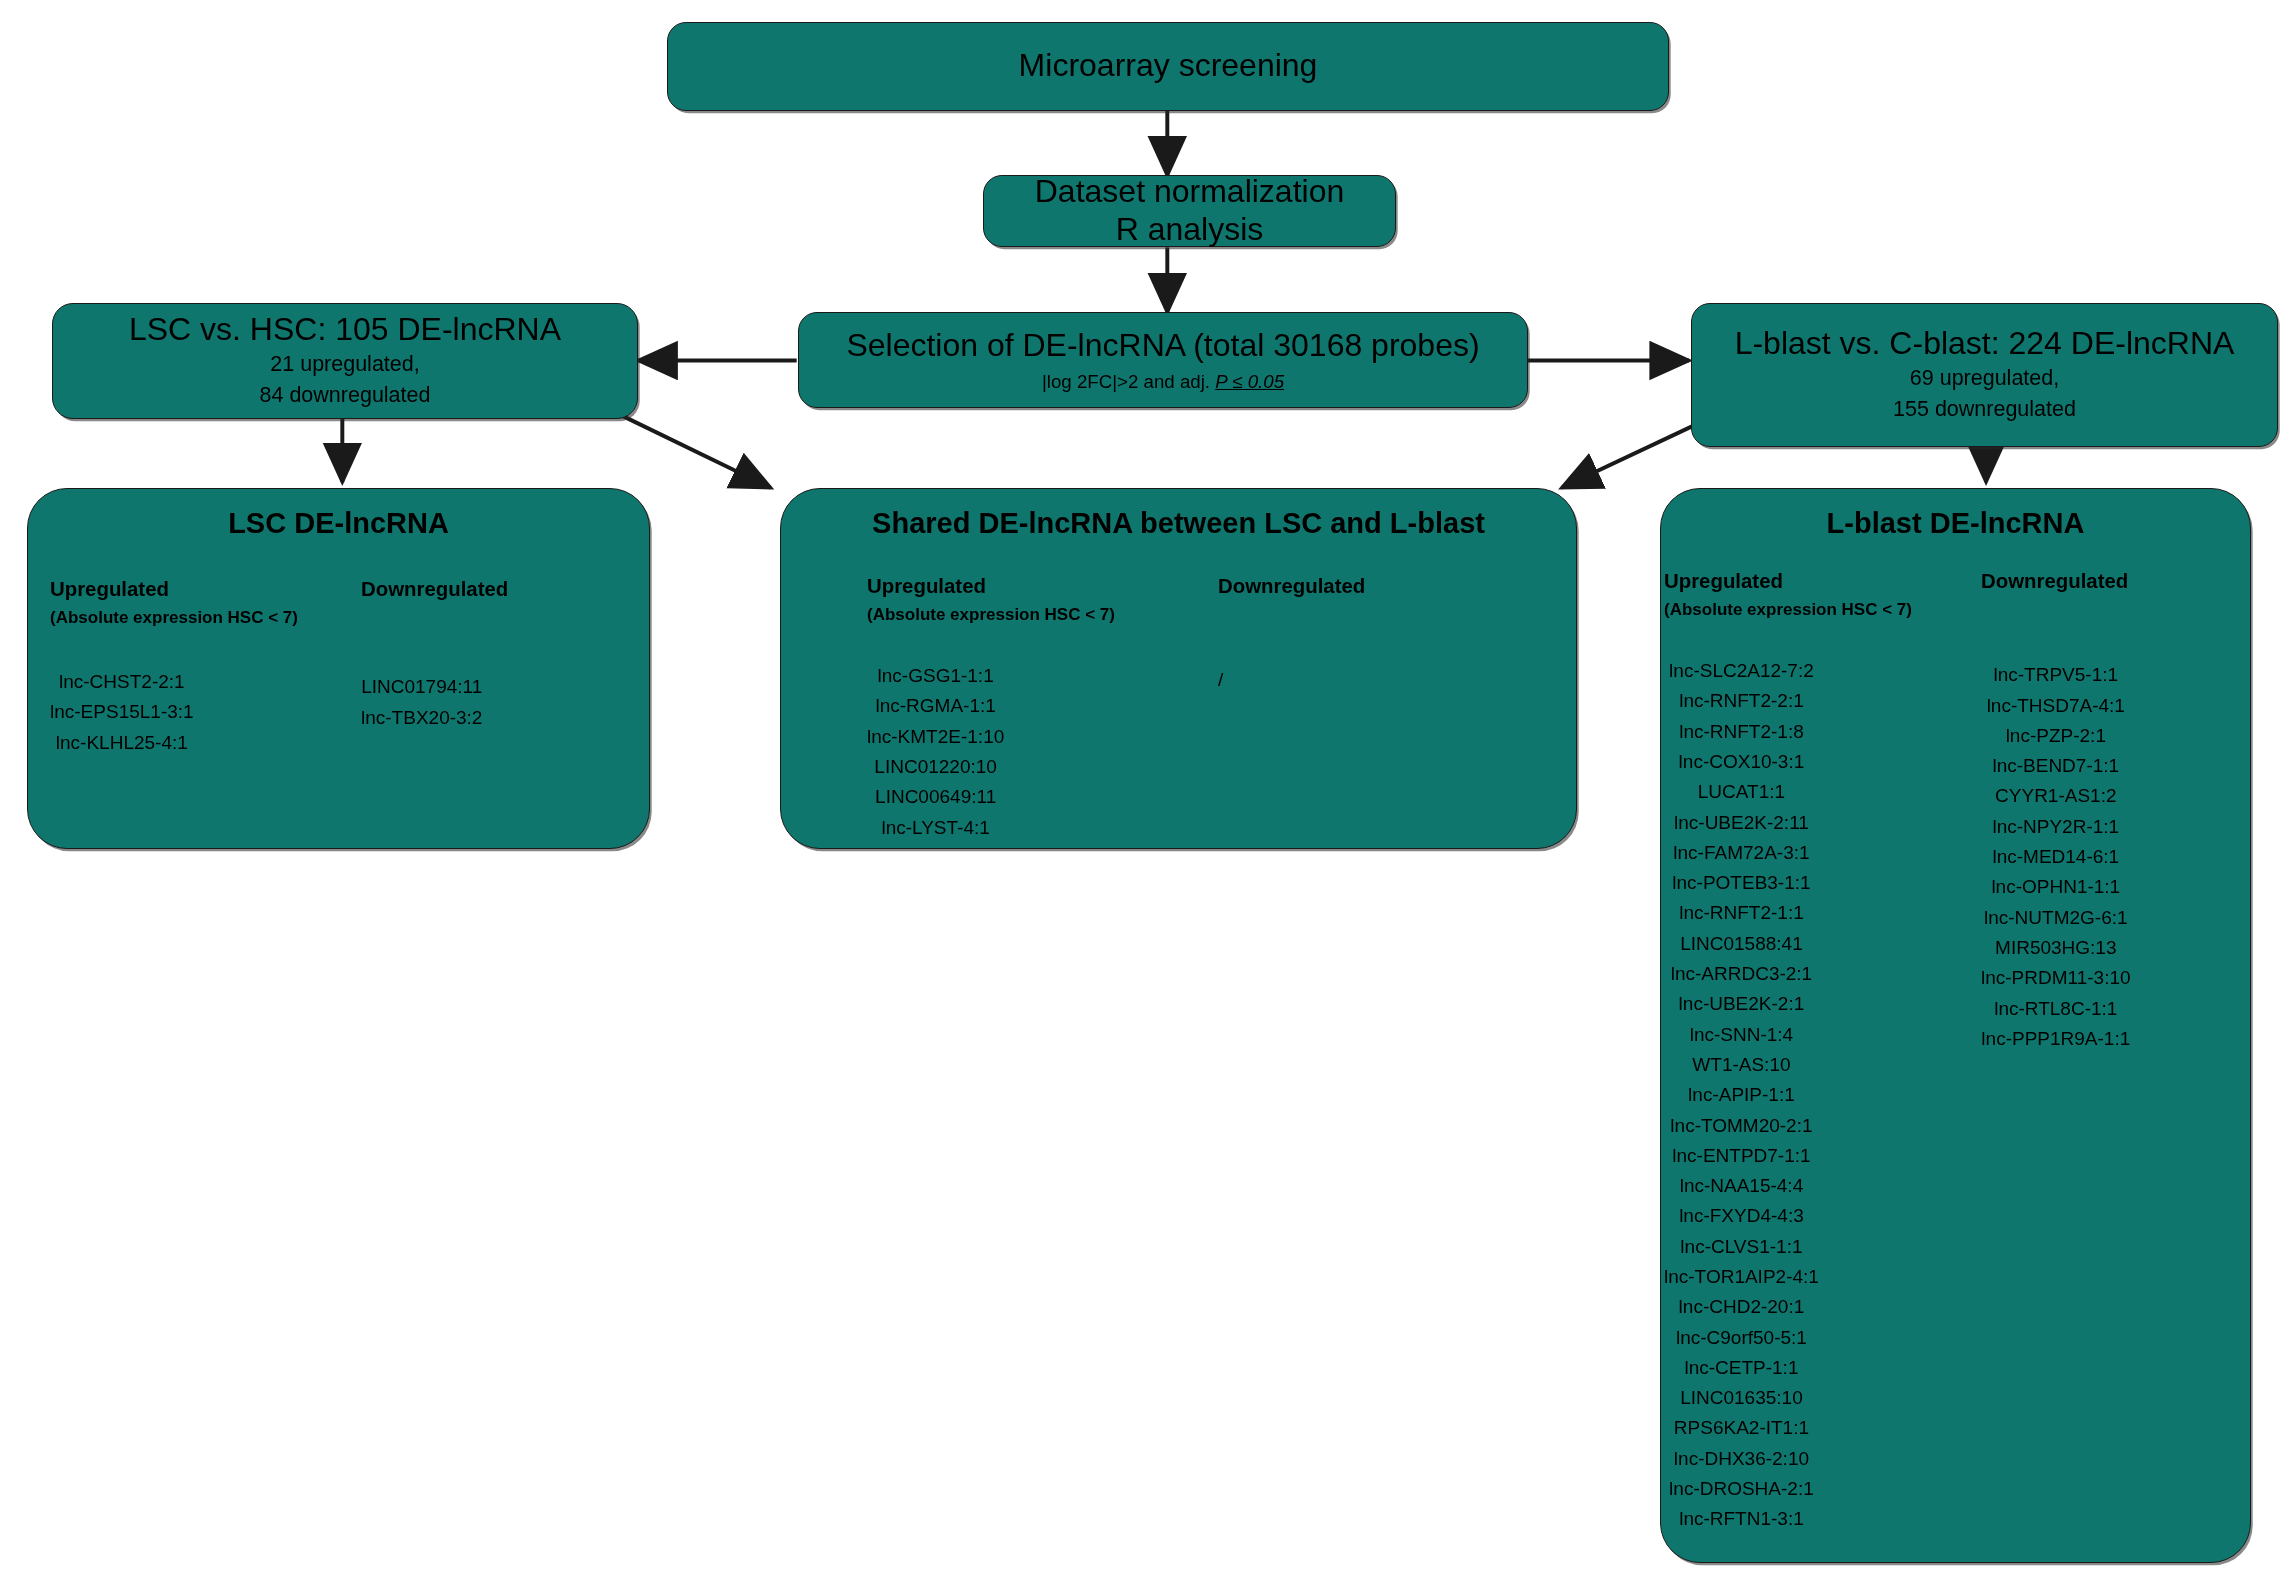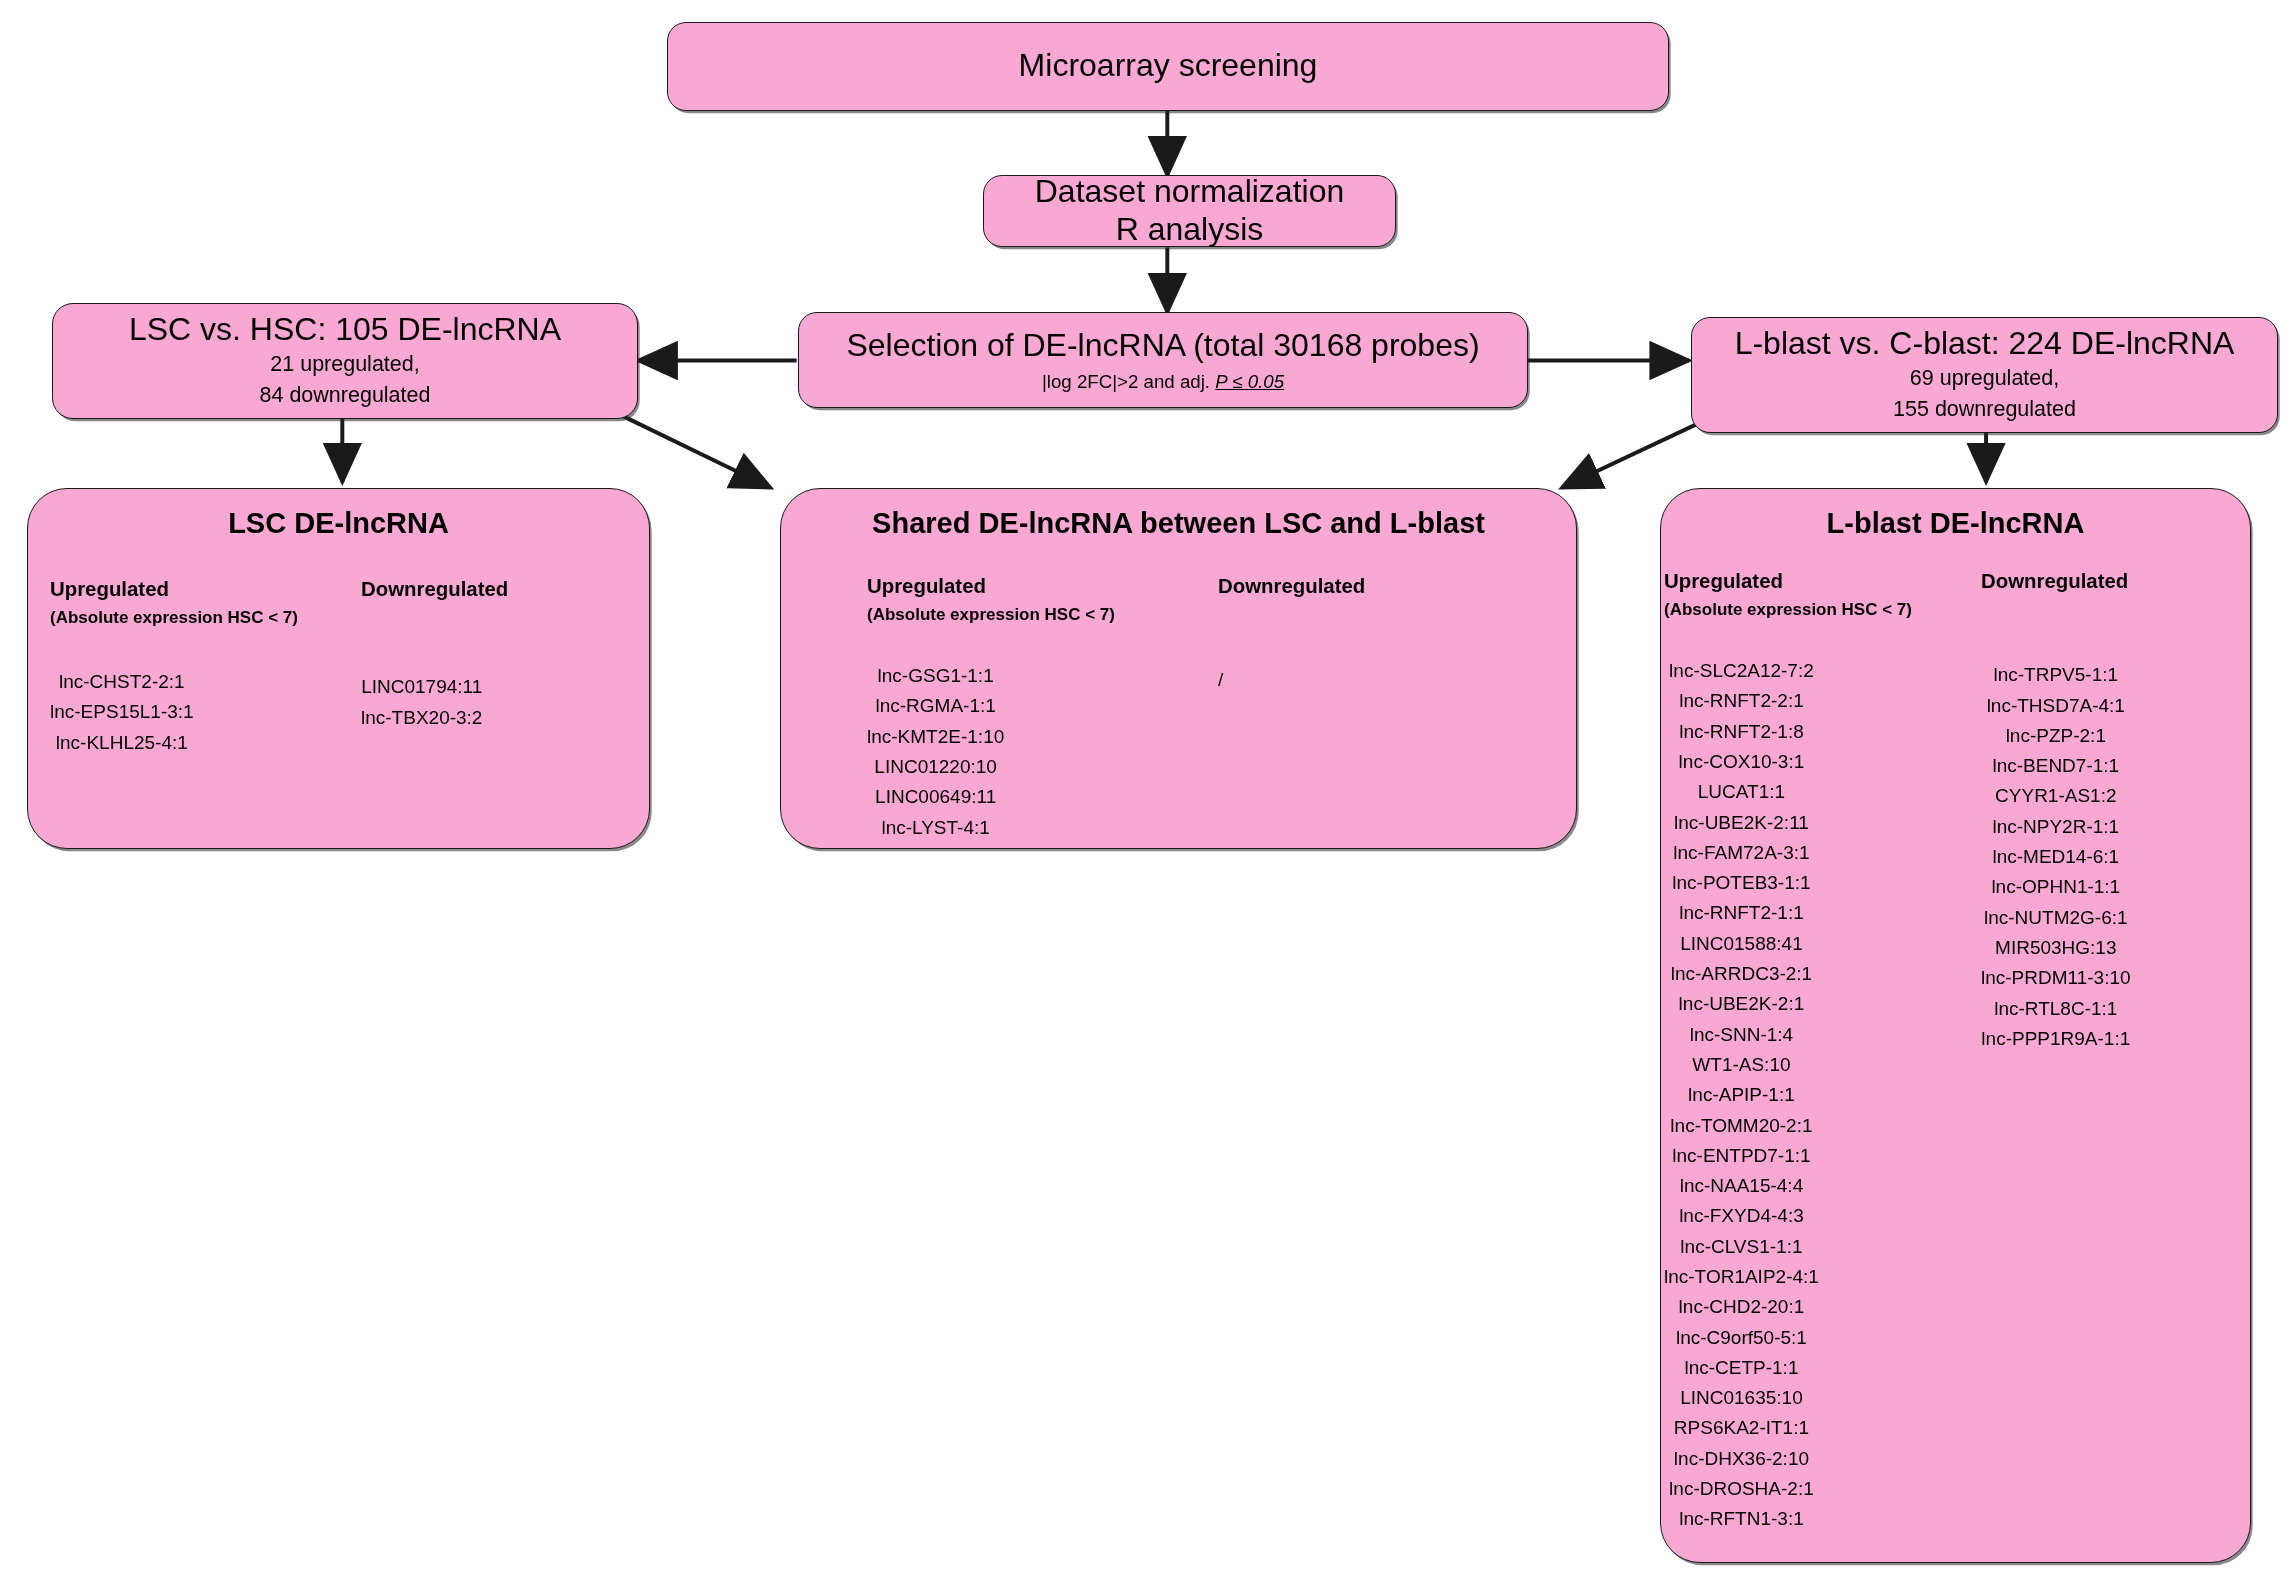--- a/index.html
+++ b/index.html
@@ -22,21 +22,21 @@
     position: absolute;
     left: 0;
     top: 0;
     width: 2295px;
     height: 1589px;
     pointer-events: none;
   }
   .node {
     position: absolute;
     box-sizing: border-box;
-    background: #f9a8d4;
+    background: #0f766e;
     border: 1.7px solid #1a1a1a;
     box-shadow: 2.3px 2.8px 0px -0.6px rgba(40,40,40,0.55);
     text-align: center;
   }
   .node.rsmall { border-radius: 19px; }
   .node.rbig   { border-radius: 40px; }
 
   .title-lg {
     font-size: 32px;
     line-height: 1.18;
@@ -162,21 +162,21 @@
   </div>
 
   <div class="node rsmall" style="left:52px; top:303px; width:586px; height:116px;border-radius:21px;">
     <div class="box-center">
       <div class="title-lg">LSC vs. HSC: 105 DE-lncRNA</div>
       <div class="sub-md">21 upregulated,</div>
       <div class="sub-md">84 downregulated</div>
     </div>
   </div>
 
-  <div class="node rsmall" style="left:1691px; top:317px; width:587px; height:116px;">
+  <div class="node rsmall" style="left:1691px; top:303px; width:587px; height:144px;">
     <div class="box-center">
       <div class="title-lg">L-blast vs. C-blast: 224 DE-lncRNA</div>
       <div class="sub-md">69 upregulated,</div>
       <div class="sub-md">155 downregulated</div>
     </div>
   </div>
 
   <div class="node rbig" style="left:27px; top:488px; width:623px; height:361px;">
     <div class="panel-inner">
       <div class="panel-title">LSC DE-lncRNA</div>

